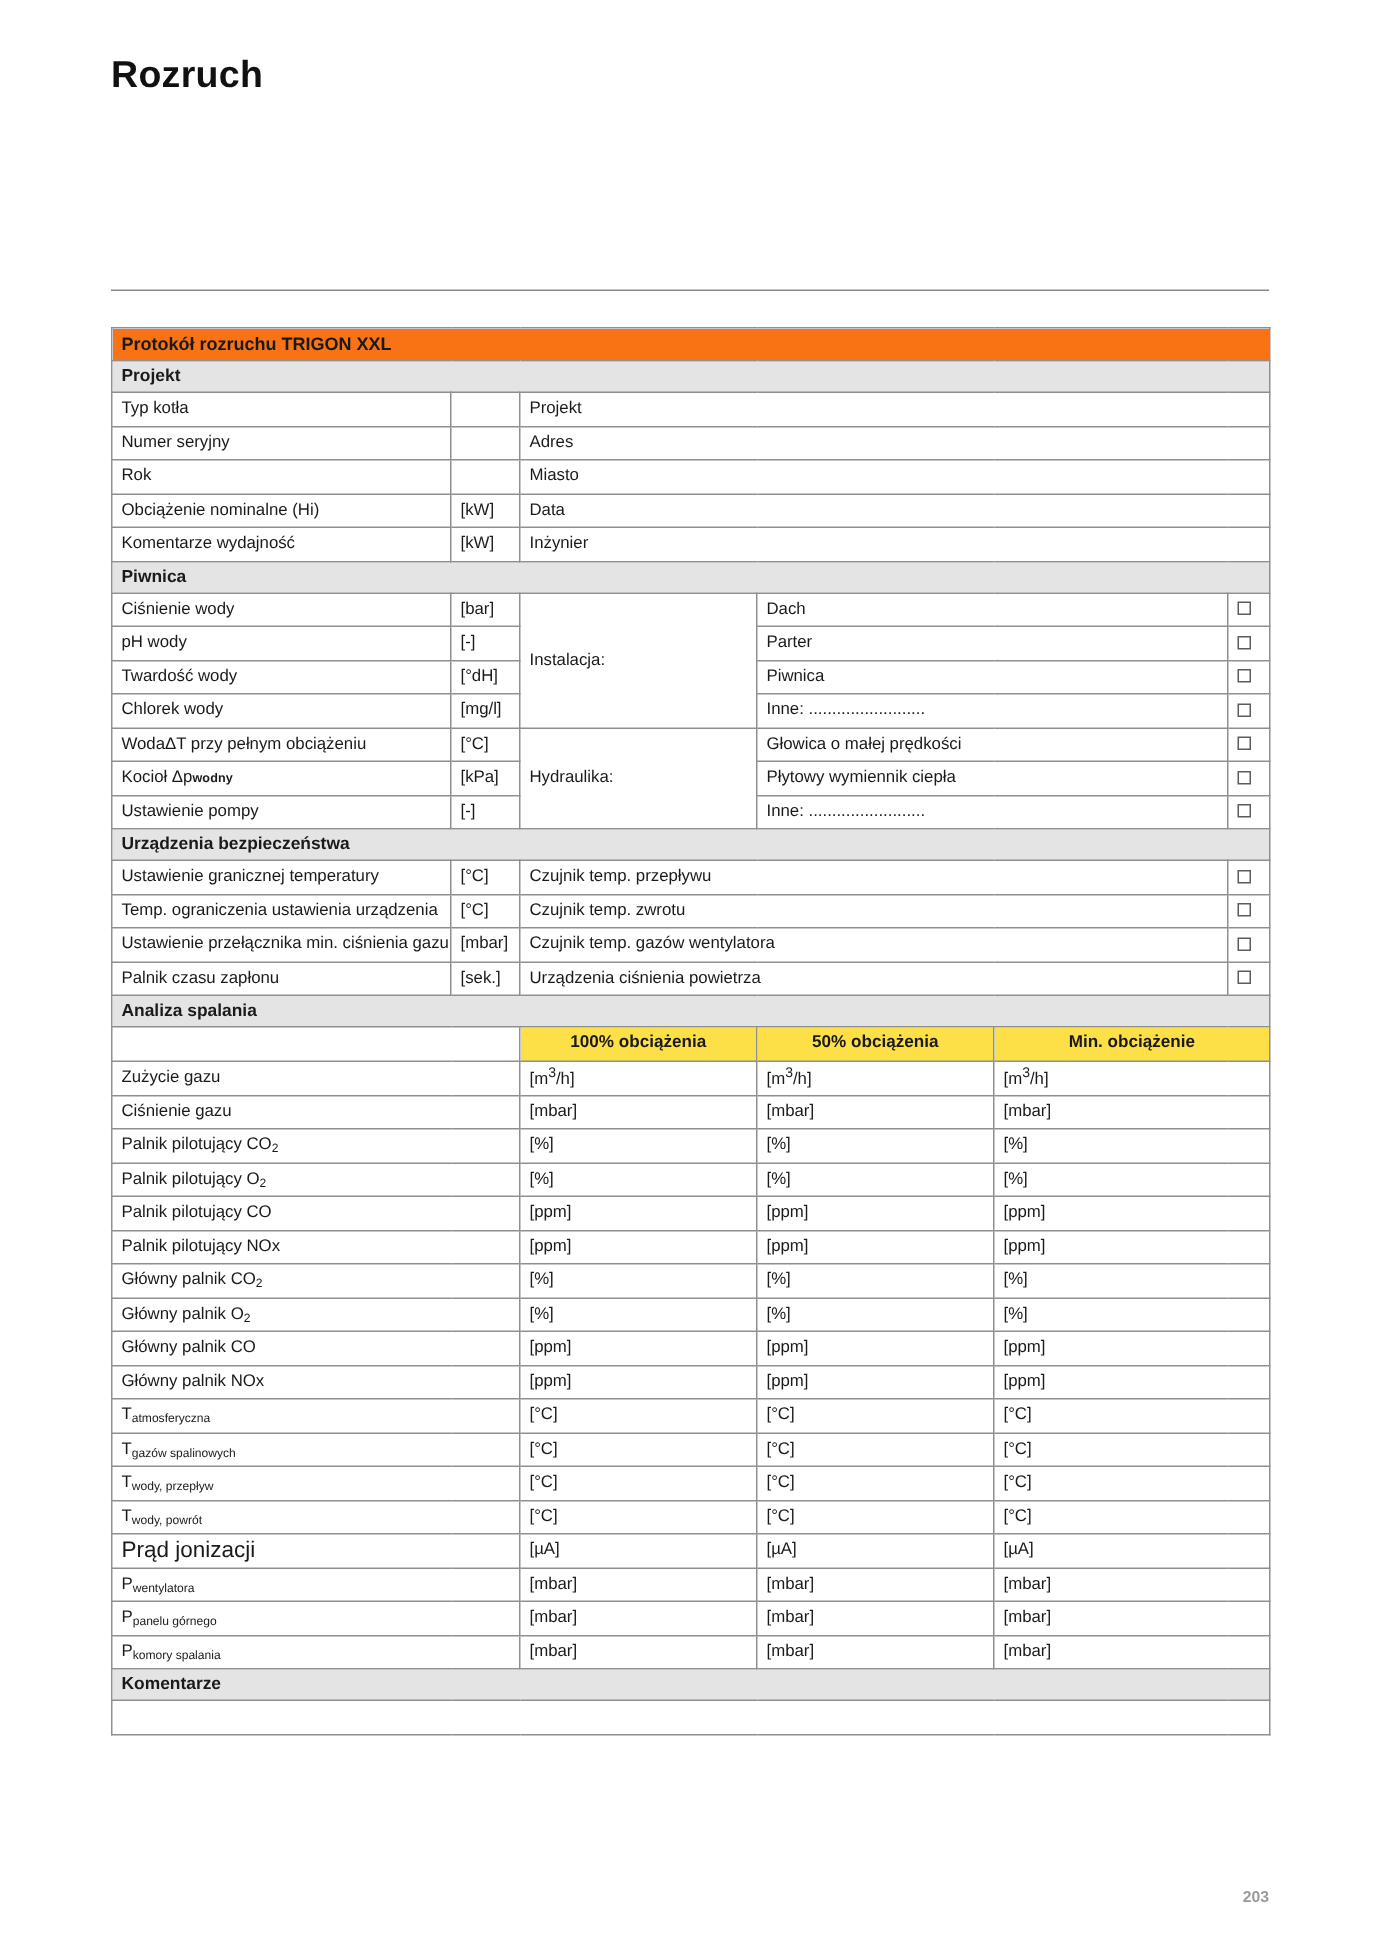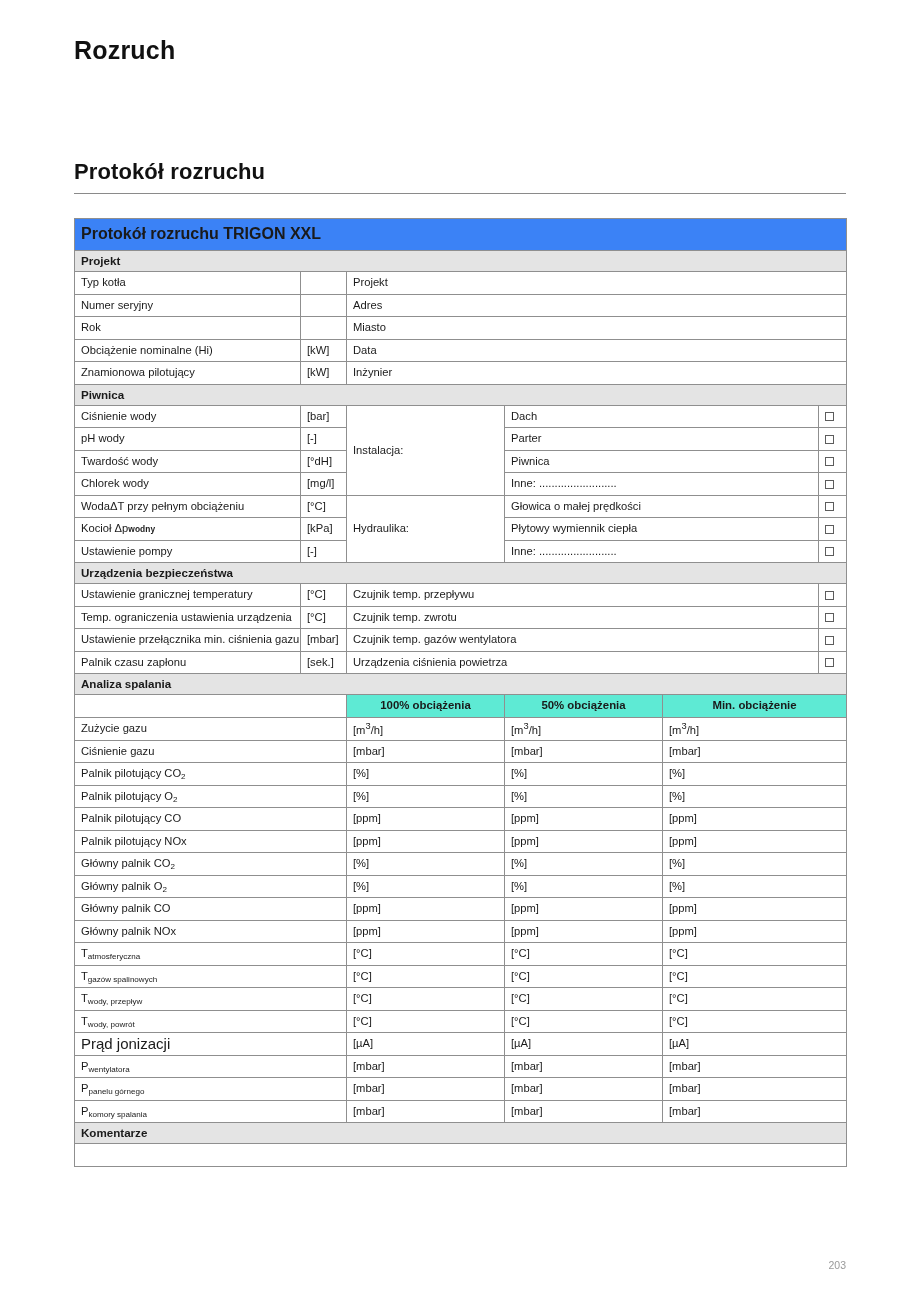--- a/index.html
+++ b/index.html
@@ -58,71 +58,71 @@
     height: 22.5px;
     vertical-align: middle;
     font-weight: normal;
     text-align: left;
     background: #fff;
     line-height: 1.15;
     overflow: hidden;
     white-space: nowrap;
   }
   tr.title-row td {
-    background: #3b82f6;
-    font-weight: bold;
-    font-size: 16px;
-    height: 32px;
+    background: #f97316;
+    font-weight: bold;
+    font-size: 12px;
+    height: 22px;
   }
   tr.sec-row td {
     background: #e4e4e4;
     font-weight: bold;
     font-size: 11.6px;
     height: 21px;
   }
   td.unit { text-align: right; }
   td.chk { text-align: center; width: 28px; padding: 0; }
   .checkbox {
     display: inline-block;
     width: 9px; height: 9px;
     border: 1px solid #5c5c5c;
     background: #fff;
     vertical-align: middle;
   }
   td.mid-label { vertical-align: middle; }
   tr.colhead td {
-    background: #5eead4;
+    background: #fde047;
     font-weight: bold;
     text-align: center;
     height: 23px;
     font-size: 11.4px;
   }
   tr.colhead td.blank { background: #fff; }
   sub { font-size: 0.72em; vertical-align: baseline; position: relative; top: 2px; }
   .sm { font-size: 8.4px; letter-spacing: 0.1px; font-weight: bold; }
   .big { font-size: 15px; }
   td.comments-body {
     height: 162px;
     vertical-align: top;
   }
   .page-num {
     position: absolute;
     right: 74px; top: 1259px;
     font-size: 10.5px;
     color: #9a9a9a;
     text-align: right;
+    font-weight: bold;
   }
 </style>
 </head>
 <body>
 
 <div class="page">
 
   <div class="h-chapter">Rozruch</div>
-  <div class="h-section">Protokół rozruchu</div>
   <div class="rule"></div>
 
   <div class="tbl-wrap">
     <table class="proto">
       <colgroup>
         <col style="width:226px">
         <col style="width:46px">
         <col style="width:158px">
         <col style="width:158px">
         <col style="width:156px">
@@ -150,21 +150,21 @@
             <td>Rok</td>
             <td class="unit"></td>
             <td colspan="4">Miasto</td>
           </tr>
           <tr>
             <td>Obciążenie nominalne (Hi)</td>
             <td class="unit">[kW]</td>
             <td colspan="4">Data</td>
           </tr>
           <tr>
-            <td>Znamionowa pilotujący</td>
+            <td>Komentarze wydajność</td>
             <td class="unit">[kW]</td>
             <td colspan="4">Inżynier</td>
           </tr>
           <tr class="sec-row">
             <td colspan="6">Piwnica</td>
           </tr>
           <tr>
             <td>Ciśnienie wody</td>
             <td class="unit">[bar]</td>
             <td rowspan="4" class="mid-label">Instalacja:</td>

